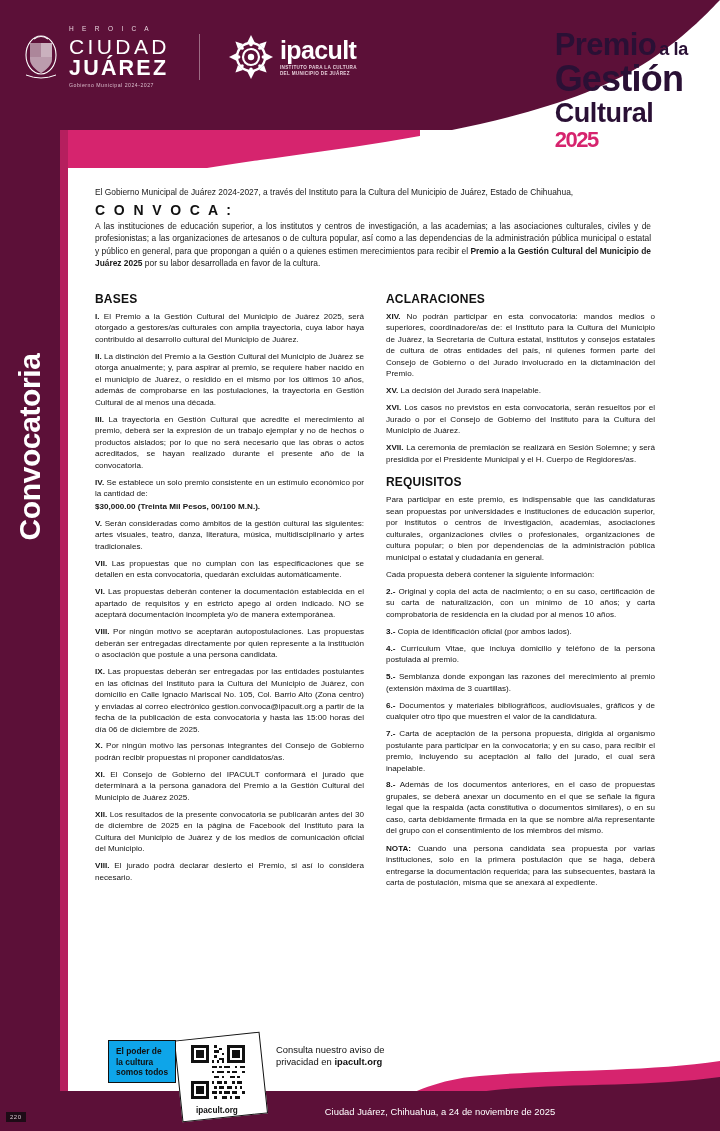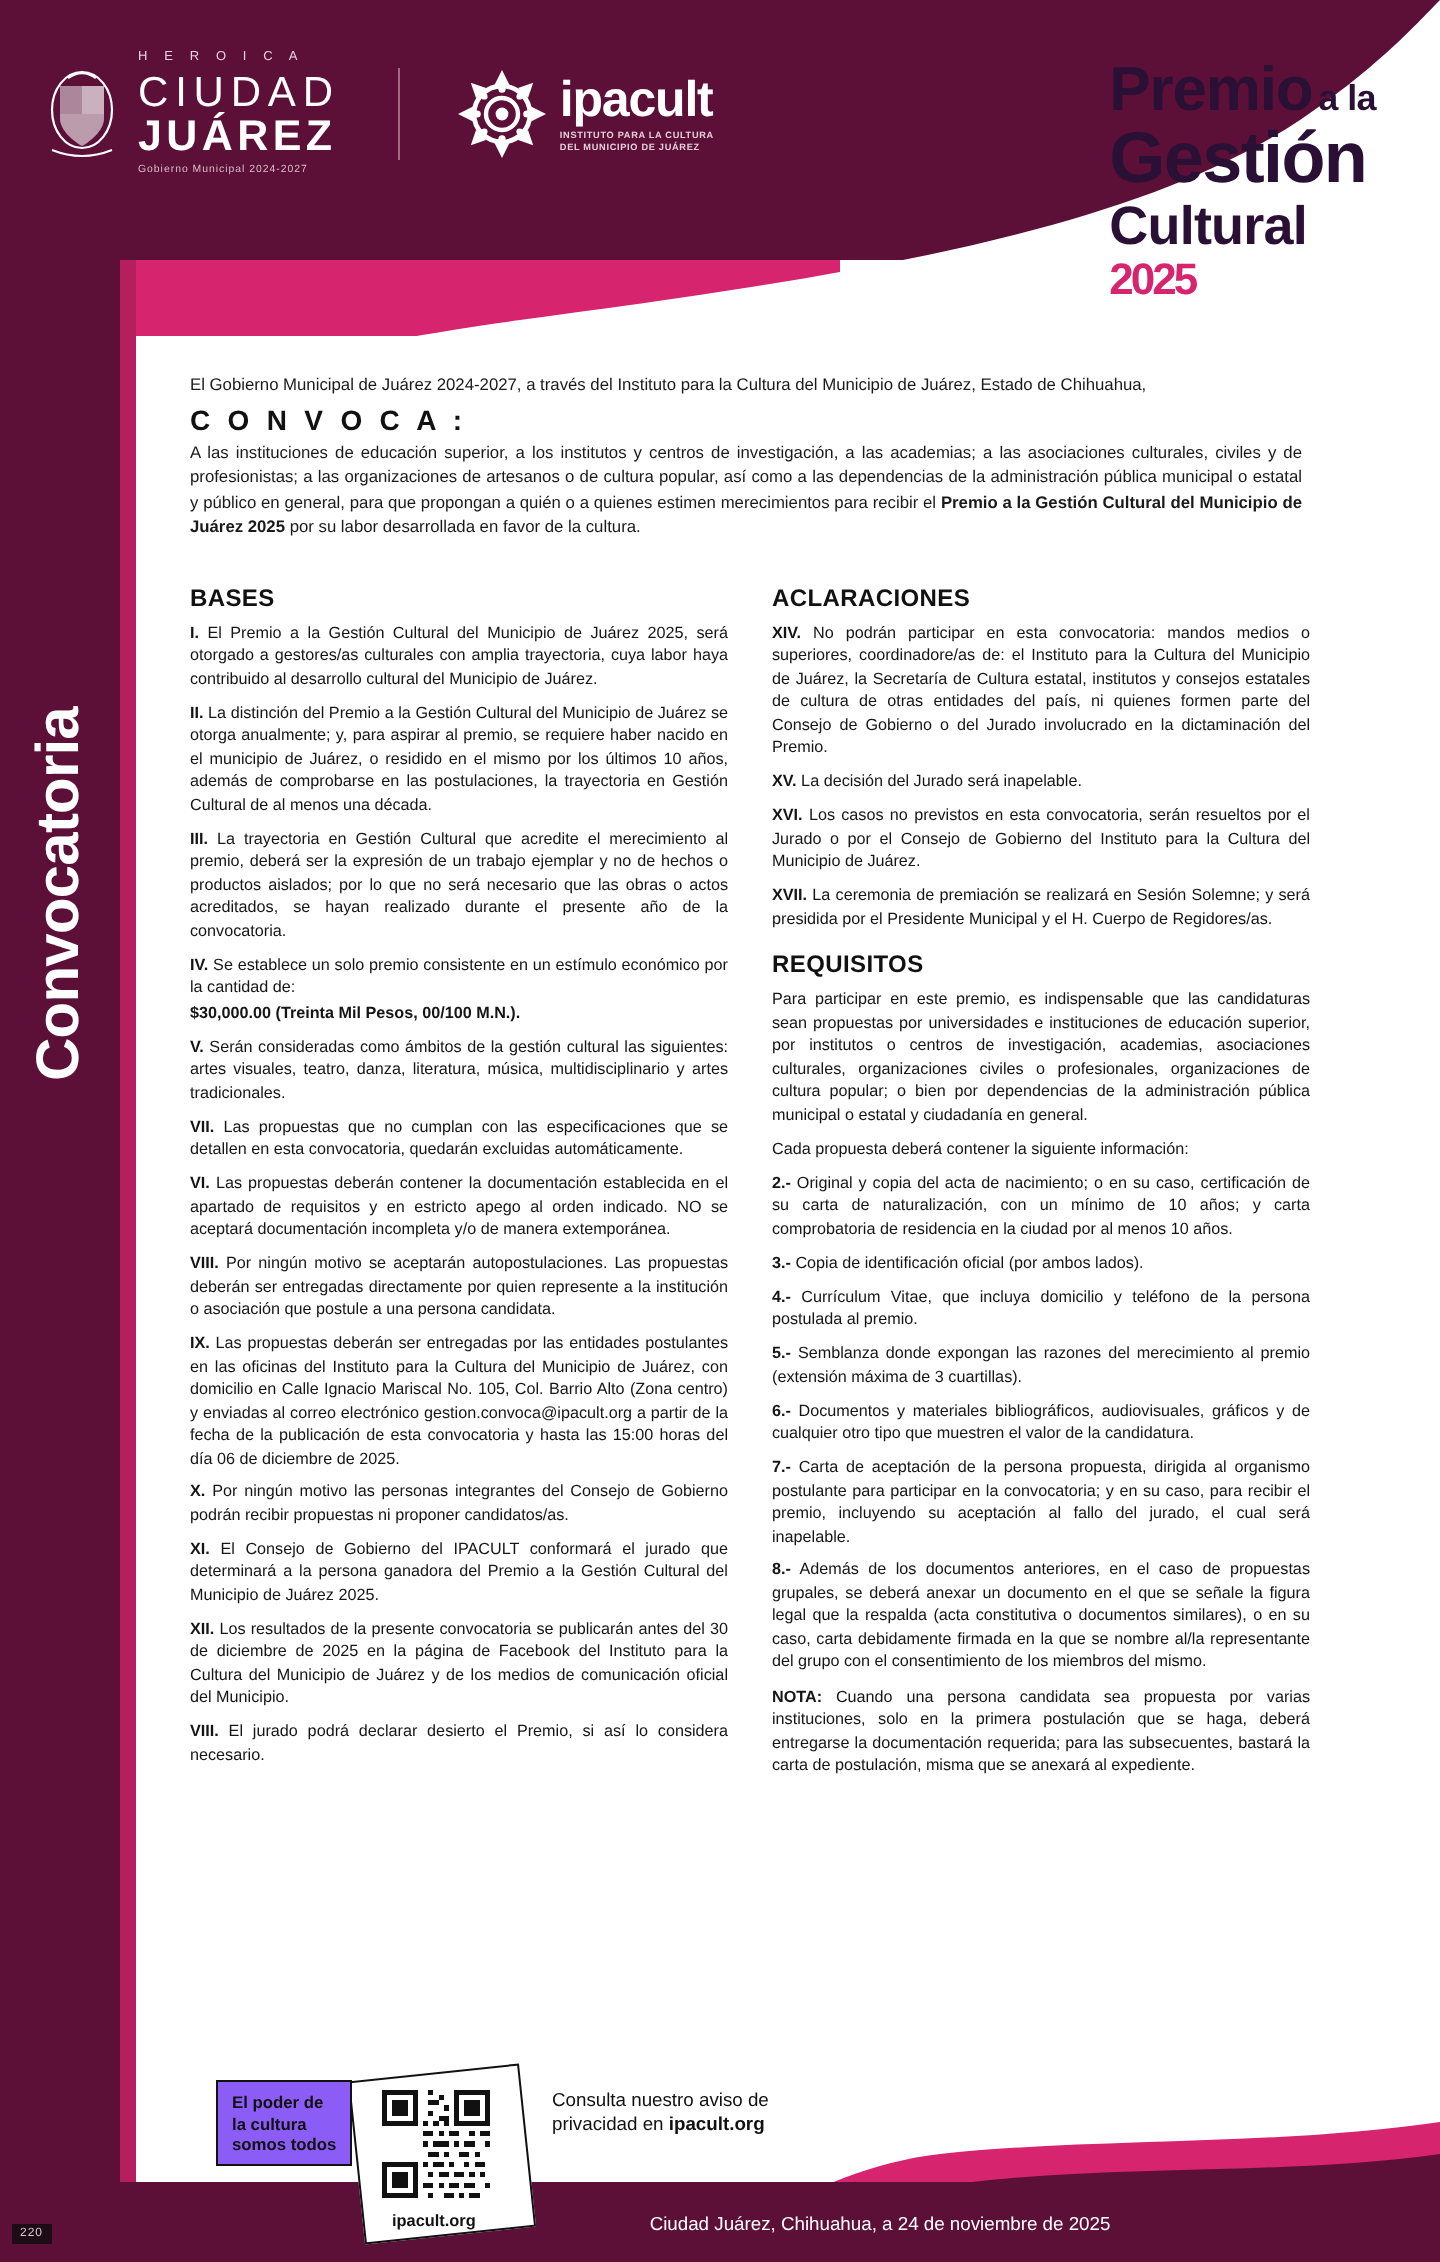--- a/index.html
+++ b/index.html
@@ -146,21 +146,21 @@
   .col p {
     font-size: 8.1px; color: #151515; line-height: 1.42;
     text-align: justify; margin-bottom: 5.5px;
   }
   .col p b { font-weight: 700; }
 
   
   .footer-art { position: absolute; left: 0; bottom: 0; width: 720px; height: 120px; z-index: 3; }
   .poder-box {
     position: absolute; left: 108px; bottom: 48px;
-    border: 1.6px solid #111; background: #8b5cf6;
+    border: 1.6px solid #111; background: #0ea5e9;
     padding: 5px 7px; z-index: 9; line-height: 1.22;
   }
   .poder-box div { font-size: 8.4px; font-weight: 700; color: #111; }
   .qr-card {
     position: absolute; left: 178px; bottom: 13px;
     width: 86px; height: 82px; background: #fff;
     border: 1.4px solid #111; z-index: 8;
     transform: rotate(-6deg);
   }
   .qr-img { position: absolute; left: 186px; bottom: 32px; z-index: 10; }

